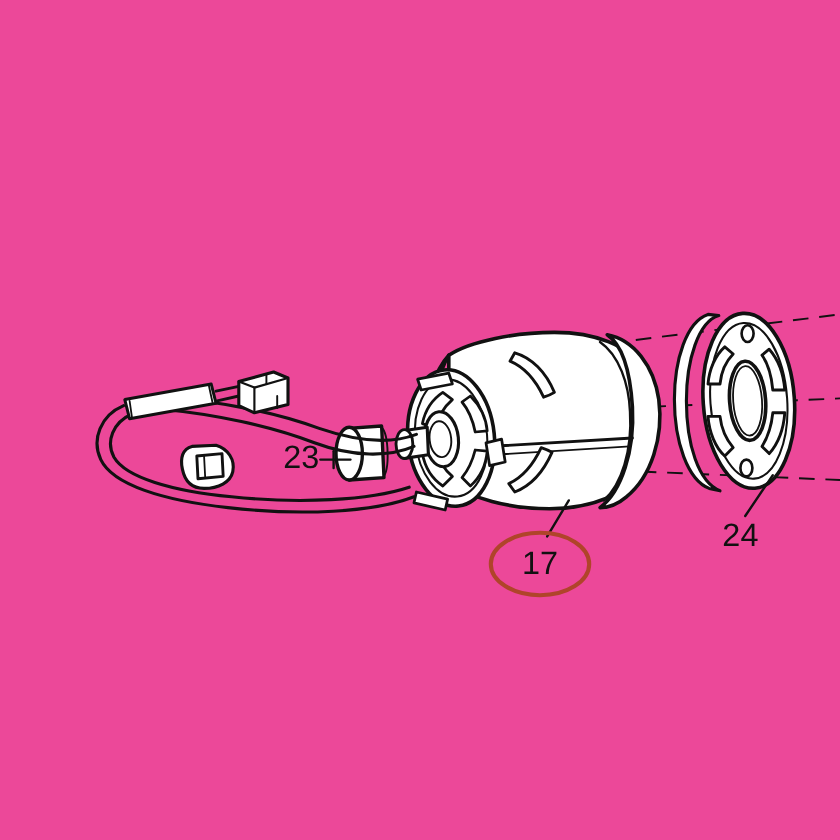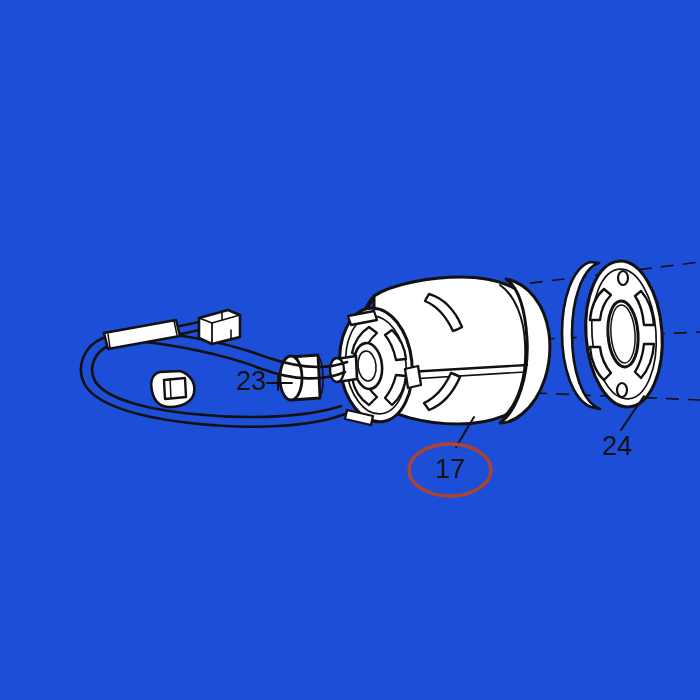--- a/index.html
+++ b/index.html
@@ -11,21 +11,21 @@
   body {
     width: 700px;
     height: 700px;
     font-family: "Liberation Sans", sans-serif;
     overflow: hidden;
   }
   #diagram-root {
     position: relative;
     width: 700px;
     height: 700px;
-    background: #1d4ed8;
+    background: #ec4899;
   }
   #parts-svg {
     display: block;
     width: 700px;
     height: 700px;
   }
   .ln {
     fill: none;
     stroke: #111111;
     stroke-linecap: round;

